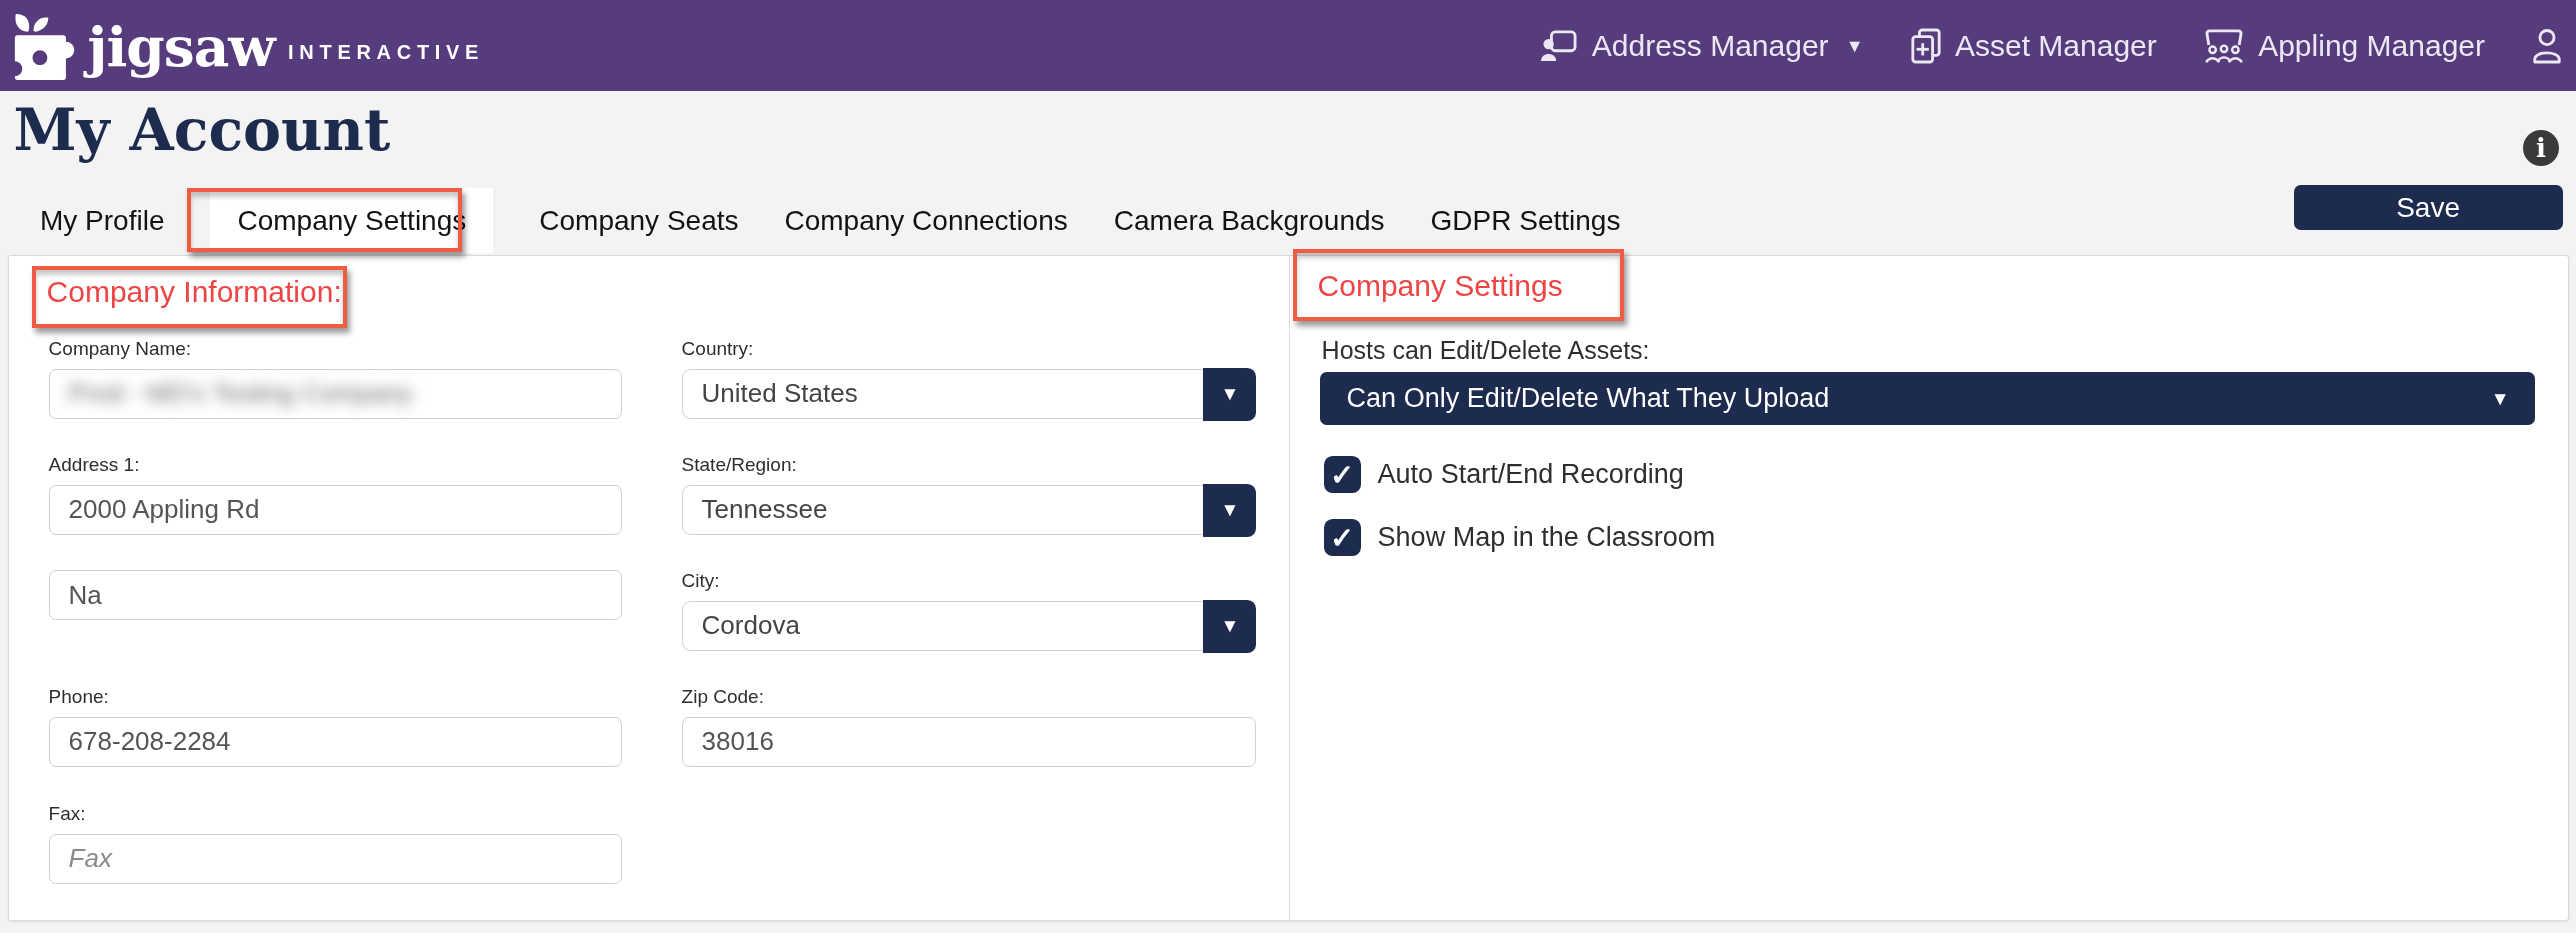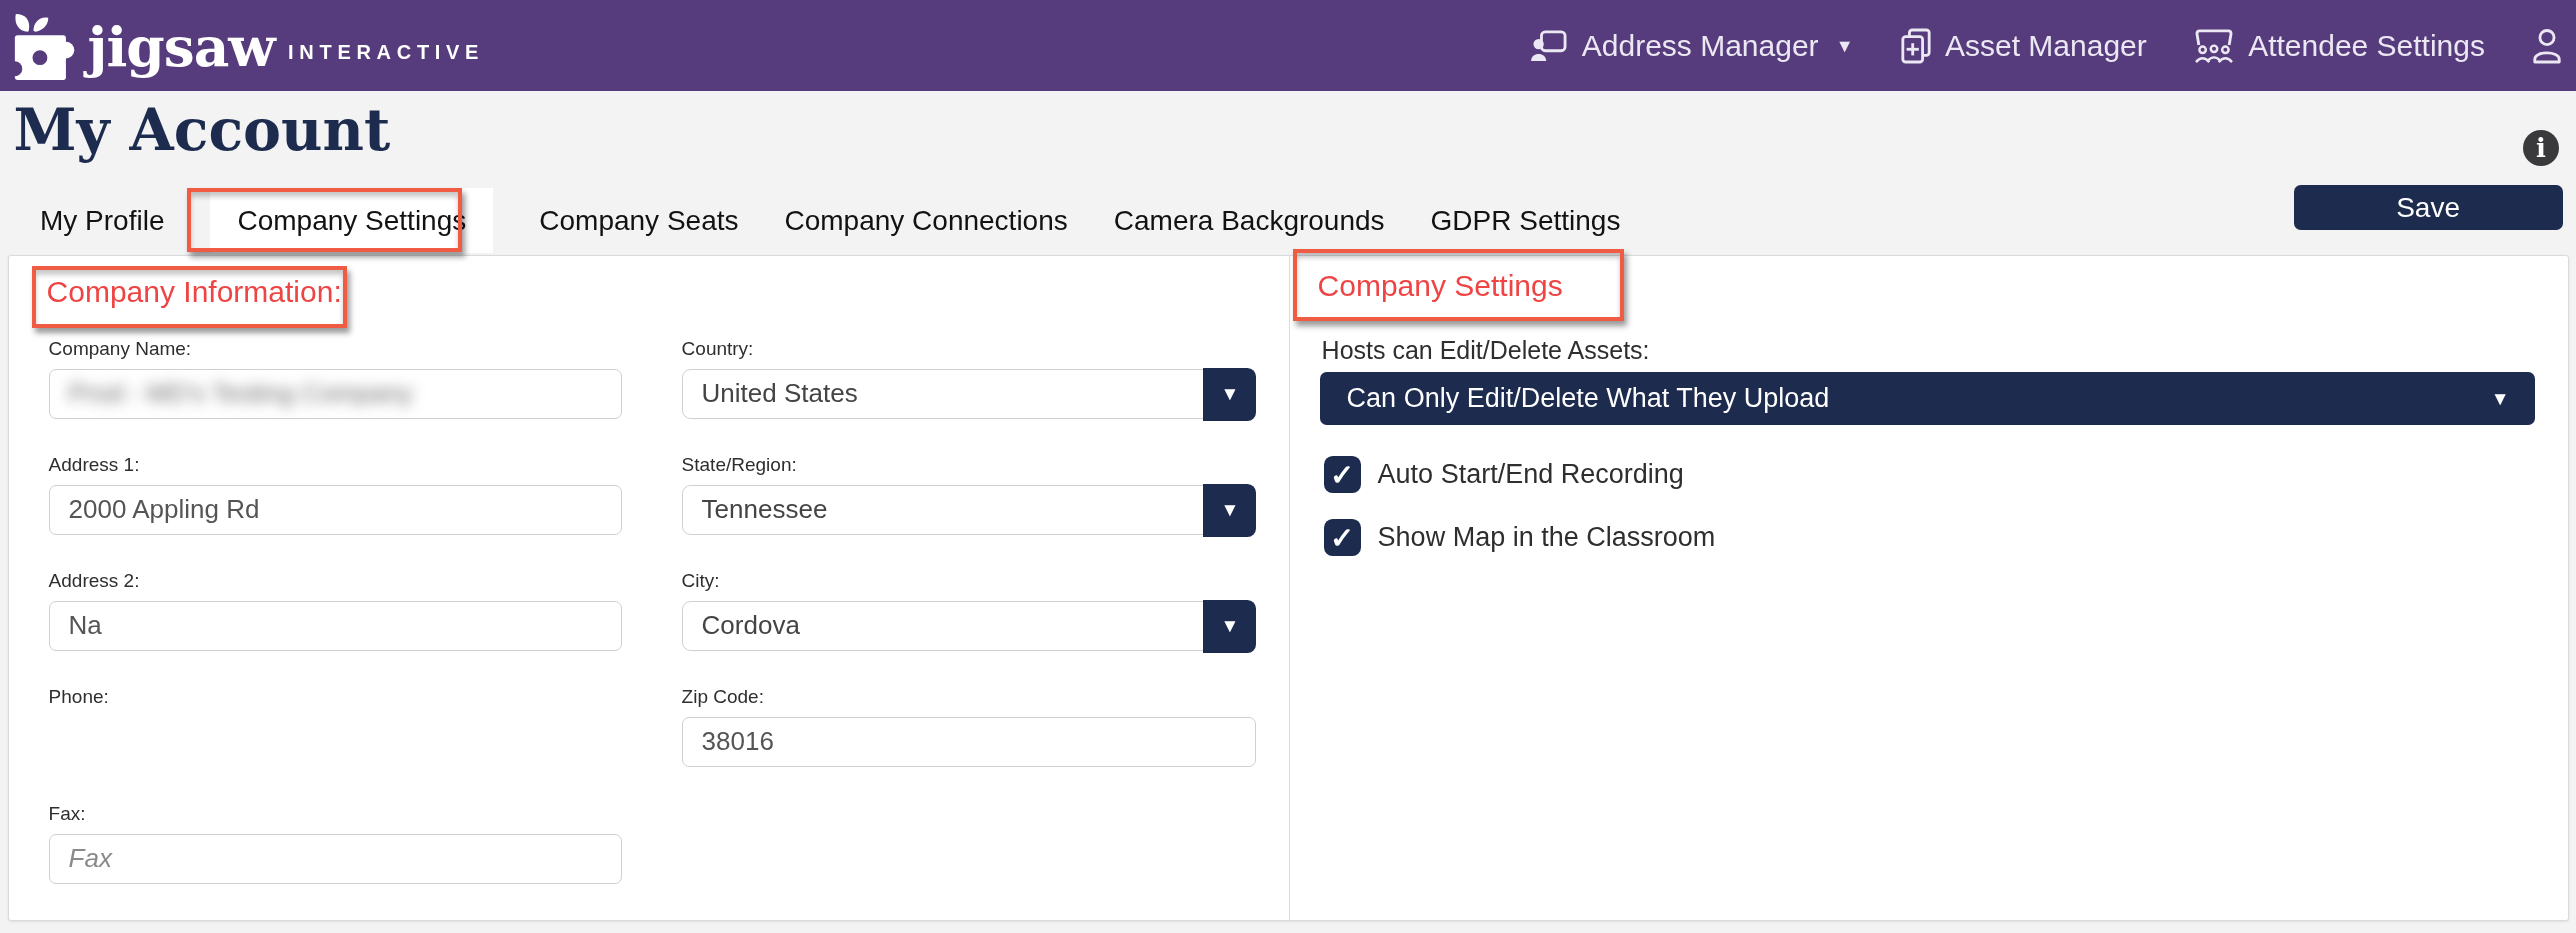--- a/index.html
+++ b/index.html
@@ -175,21 +175,21 @@
     <div class="nav-item">
       <svg width="42" height="36" viewBox="0 0 44 38">
         <path d="M6 18 L4 6 Q4 3 7 3 L37 3 Q40 3 40 6 L38 18" fill="none" stroke="#ece8f3" stroke-width="3"></path>
         <circle cx="10" cy="23" r="3.4" fill="none" stroke="#ece8f3" stroke-width="2.6"></circle>
         <circle cx="22" cy="22" r="3.4" fill="none" stroke="#ece8f3" stroke-width="2.6"></circle>
         <circle cx="34" cy="23" r="3.4" fill="none" stroke="#ece8f3" stroke-width="2.6"></circle>
         <path d="M3 36 q7 -8 14 0" fill="none" stroke="#ece8f3" stroke-width="2.6"></path>
         <path d="M15 35 q7 -8 14 0" fill="none" stroke="#ece8f3" stroke-width="2.6"></path>
         <path d="M27 36 q7 -8 14 0" fill="none" stroke="#ece8f3" stroke-width="2.6"></path>
       </svg>
-      <span>Attendee Settings</span>
+      <span>Appling Manager</span>
     </div>
     <div class="nav-item">
       <svg width="32" height="36" viewBox="0 0 34 38">
         <circle cx="17" cy="10" r="7.5" fill="none" stroke="#ece8f3" stroke-width="3"></circle>
         <path d="M4 36 v-3 c0 -9 26 -9 26 0 v3 Z" fill="none" stroke="#ece8f3" stroke-width="3" stroke-linejoin="round"></path>
       </svg>
     </div>
   </div>
 </div>
 
@@ -218,26 +218,26 @@
       <span class="blurred">Prod - MD's Testing Company</span>
     </div>
   </div>
 
   <div class="field" id="f-addr1">
     <label>Address 1:</label>
     <input class="text-input" type="text" value="2000 Appling Rd" style="">
   </div>
 
   <div class="field" id="f-addr2">
-    <label>Address 2:</label>
     <input class="text-input" type="text" value="Na" style="">
   </div>
 
   <div class="field" id="f-phone">
     <label>Phone:</label>
+    <input class="text-input" type="text" value="678-208-2284" style="">
   </div>
 
   <div class="field" id="f-fax">
     <label>Fax:</label>
     <input class="text-input" type="text" placeholder="Fax" style="">
   </div>
 
   <div class="field" id="f-country">
     <label>Country:</label>
     <div class="combo">

